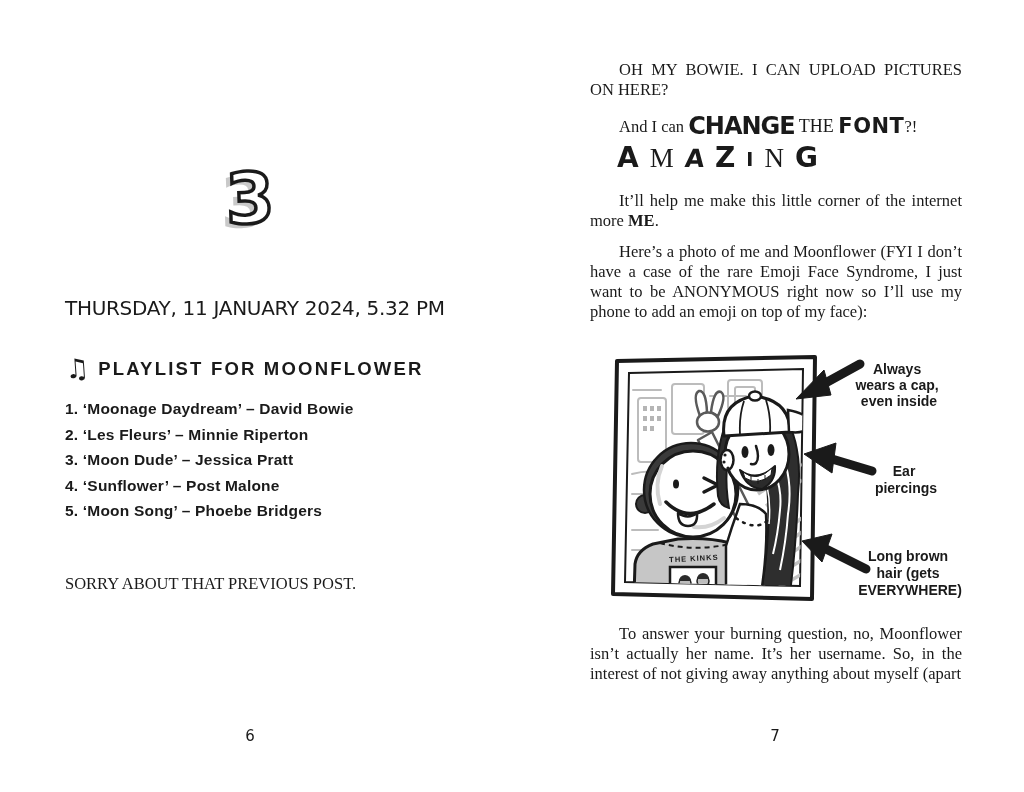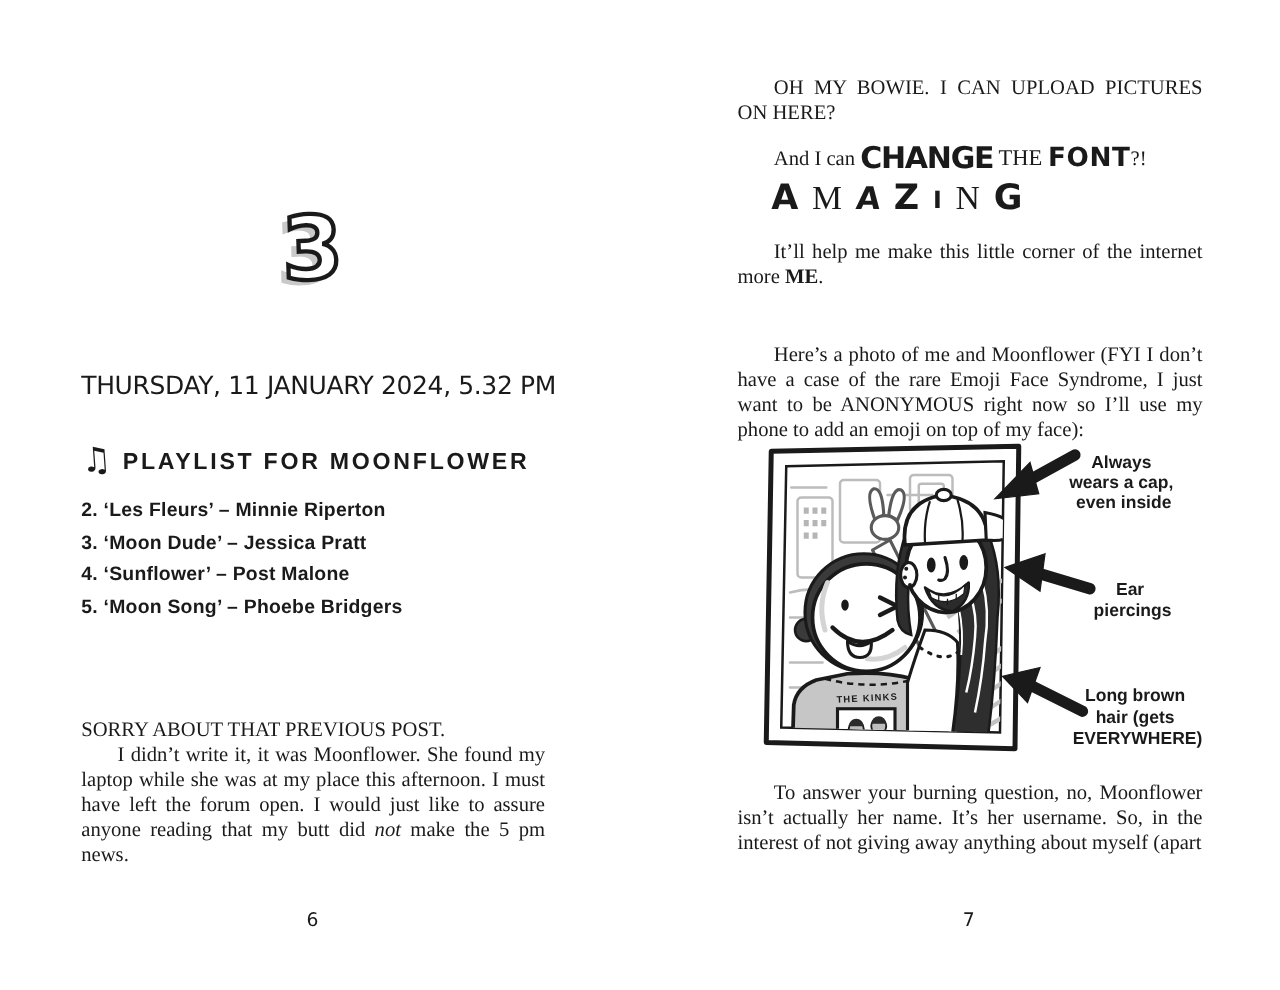--- a/index.html
+++ b/index.html
@@ -53,45 +53,45 @@
 <div class="abs chapter-num">3</div>
 
 <div class="abs date-heading">THURSDAY, 11 JANUARY 2024, 5.32 PM</div>
 
 <div class="abs playlist">
   <div class="playlist-head">
     <span class="music-note">♫</span>
     <span class="playlist-title">PLAYLIST FOR MOONFLOWER</span>
   </div>
   <div class="playlist-tracks">
+    <div>1. ‘Moonage Daydream’ – David Bowie</div>
     <div>2. ‘Les Fleurs’ – Minnie Riperton</div>
     <div>3. ‘Moon Dude’ – Jessica Pratt</div>
     <div>4. ‘Sunflower’ – Post Malone</div>
     <div>5. ‘Moon Song’ – Phoebe Bridgers</div>
   </div>
 </div>
 
 <div class="abs serif-block" style="left:65px;top:574px;width:371px;">
   <p>SORRY ABOUT THAT PREVIOUS POST.</p>
-  <p class="indent"><span>I didn’t write it, it was Moonflower. She found my laptop while she was at my place this afternoon. I must have left the forum open. I would just like to assure anyone reading that my butt did </span><i>not</i><span> make the 5 pm news.</span></p>
 </div>
 
 <div class="abs pagenum" style="left:65px;">6</div>
 
 <div class="abs serif-block indent" style="left:590px;top:60px;width:372px;">OH MY BOWIE. I CAN UPLOAD PICTURES ON HERE?</div>
 
 <div class="abs font-line"><span class="pad"></span><span>And I can </span><span class="w-change">CHANGE</span><span class="w-the"> THE </span><span class="w-font">FONT</span><span>?!</span></div>
 
 <div class="abs amazing"><span class="az0">A</span><span class="az1">M</span><span class="az2">A</span><span class="az3">Z</span><span class="az4">I</span><span class="az5">N</span><span class="az6">G</span></div>
 
 <div class="abs serif-block" style="left:590px;top:191px;width:372px;">
   <p class="indent"><span>It’ll help me make this little corner of the internet more </span><b>ME</b><span>.</span></p>
 </div>
 
-<div class="abs serif-block indent" style="left:590px;top:242px;width:372px;margin-top:32px;">Here’s a photo of me and Moonflower (FYI I don’t have a case of the rare Emoji Face Syndrome, I just want to be ANONYMOUS right now so I’ll use my phone to add an emoji on top of my face):</div>
+<div class="abs serif-block indent" style="left:590px;top:242px;width:372px;">Here’s a photo of me and Moonflower (FYI I don’t have a case of the rare Emoji Face Syndrome, I just want to be ANONYMOUS right now so I’ll use my phone to add an emoji on top of my face):</div>
 
 <svg class="abs figure-svg" width="410" height="254" viewBox="0 0 410 254">
   <defs>
     <clipPath id="photoClip">
         <path d="M21,19 L195,15 L192,232 L17,228 Z"></path>
       </clipPath>
   </defs>
 
   <g>
     <path d="M9,7 L207,3 L204,245 L5,240 Z" fill="#ffffff" stroke="#1a1a1a" stroke-width="4" stroke-linejoin="round"></path>

